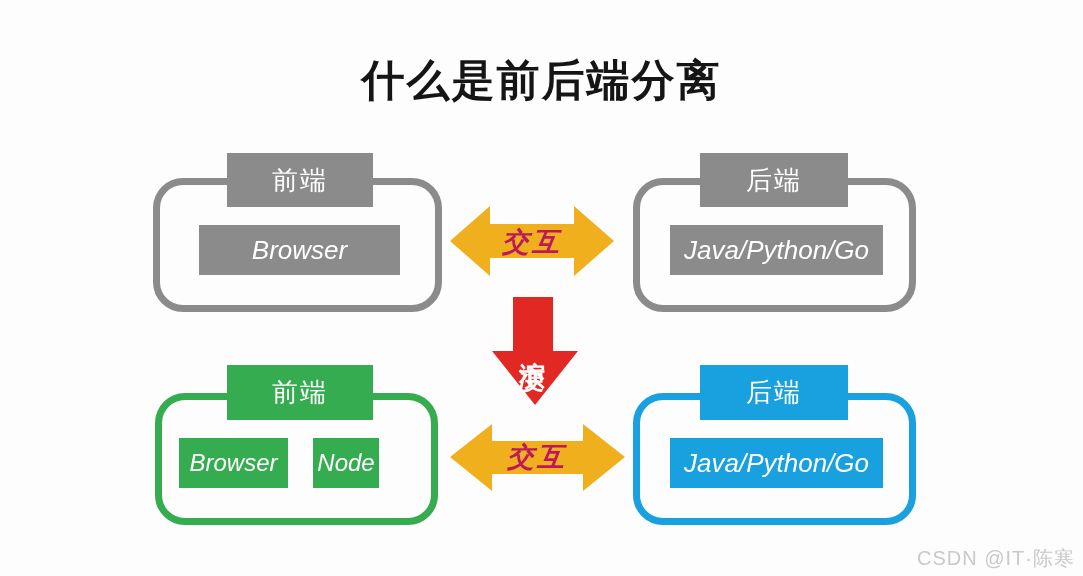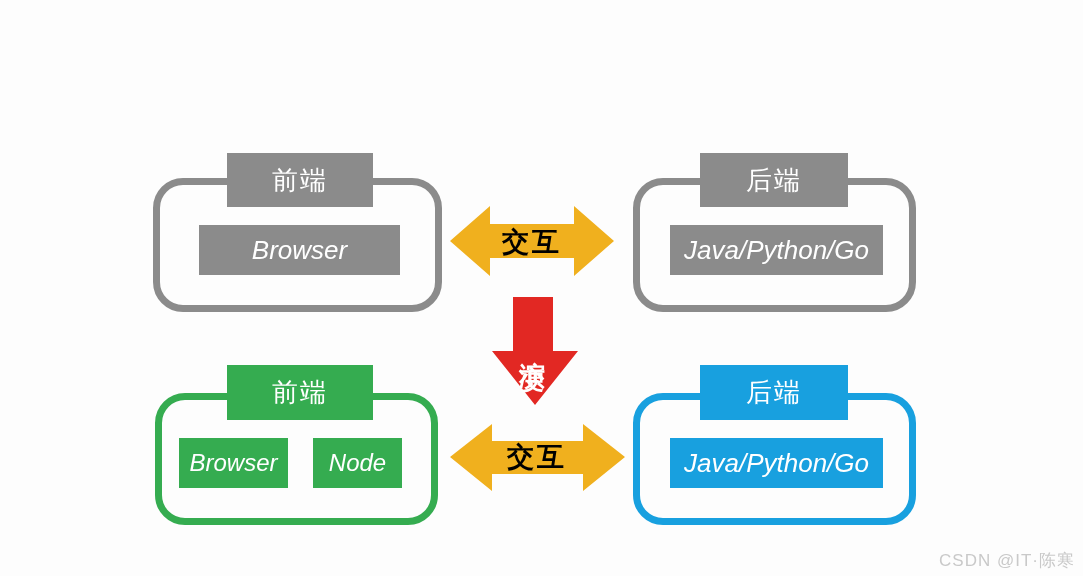--- a/index.html
+++ b/index.html
@@ -24,37 +24,38 @@
     color:#ffffff;box-sizing:border-box;
   }
   .tab{font-size:26px;letter-spacing:2px;}
   .ibox{font-size:26px;font-style:italic;}
   .gray-bg{background:var(--gray);}
   .green-bg{background:var(--green);}
   .blue-bg{background:var(--blue);}
   .arrow-svg{position:absolute;}
   .arrow-label{
     position:absolute;display:flex;align-items:center;justify-content:center;
-    color:#000000;font-size:27px;letter-spacing:3px;font-weight:bold;
+    color:#be185d;font-size:27px;letter-spacing:3px;font-weight:bold;font-style:italic;
   }
   .evolve-label{
     position:absolute;display:flex;align-items:center;justify-content:center;
     color:#ffffff;font-size:26px;font-weight:bold;
     writing-mode:vertical-rl;text-orientation:upright;letter-spacing:4px;
   }
   .watermark{
     position:absolute;right:8px;bottom:4px;
-    color:#c9c9c9;font-size:17px;letter-spacing:1px;
+    color:#c9c9c9;font-size:20px;letter-spacing:1px;
   }
 </style>
 </head>
 <body>
 
 <div class="canvas">
 
+  <h1 class="title">什么是前后端分离</h1>
 
   <div class="outline gray" style="left:153px;top:178px;width:289px;height:134px;"></div>
   <div class="tab gray-bg" style="left:227px;top:153px;width:146px;height:54px;">前端</div>
   <div class="ibox gray-bg" style="left:199px;top:225px;width:201px;height:50px;">Browser</div>
 
   <div class="outline gray" style="left:633px;top:178px;width:283px;height:134px;"></div>
   <div class="tab gray-bg" style="left:700px;top:153px;width:148px;height:54px;">后端</div>
   <div class="ibox gray-bg" style="left:670px;top:225px;width:213px;height:50px;">Java/Python/Go</div>
 
   <svg class="arrow-svg" style="left:450px;top:203px;" width="164" height="76" viewBox="0 0 164 76">
@@ -63,21 +64,21 @@
   <div class="arrow-label" style="left:482px;top:225px;width:100px;height:34px;">交互</div>
 
   <svg class="arrow-svg" style="left:492px;top:297px;" width="86" height="108" viewBox="0 0 86 108">
     <polygon points="21,0 61,0 61,54 86,54 43,108 0,54 21,54" style="fill:var(--red)"></polygon>
   </svg>
   <div class="evolve-label" style="left:515px;top:300px;width:36px;height:88px;">演变</div>
 
   <div class="outline green" style="left:155px;top:393px;width:283px;height:132px;"></div>
   <div class="tab green-bg" style="left:227px;top:365px;width:146px;height:55px;">前端</div>
   <div class="ibox green-bg" style="left:179px;top:438px;width:109px;height:50px;font-size:24px;">Browser</div>
-  <div class="ibox green-bg" style="left:313px;top:438px;width:89px;height:50px;font-size:24px;">Node</div>
+  <div class="ibox green-bg" style="left:313px;top:438px;width:66px;height:50px;font-size:24px;">Node</div>
 
   <div class="outline blue" style="left:633px;top:393px;width:283px;height:132px;"></div>
   <div class="tab blue-bg" style="left:700px;top:365px;width:148px;height:55px;">后端</div>
   <div class="ibox blue-bg" style="left:670px;top:438px;width:213px;height:50px;">Java/Python/Go</div>
 
   <svg class="arrow-svg" style="left:450px;top:421px;" width="175" height="73" viewBox="0 0 175 73">
     <polygon points="0,36 42,3 42,20 133,20 133,3 175,36 133,70 133,53 42,53 42,70" style="fill:var(--yellow)"></polygon>
   </svg>
   <div class="arrow-label" style="left:487px;top:440px;width:100px;height:34px;">交互</div>
 

